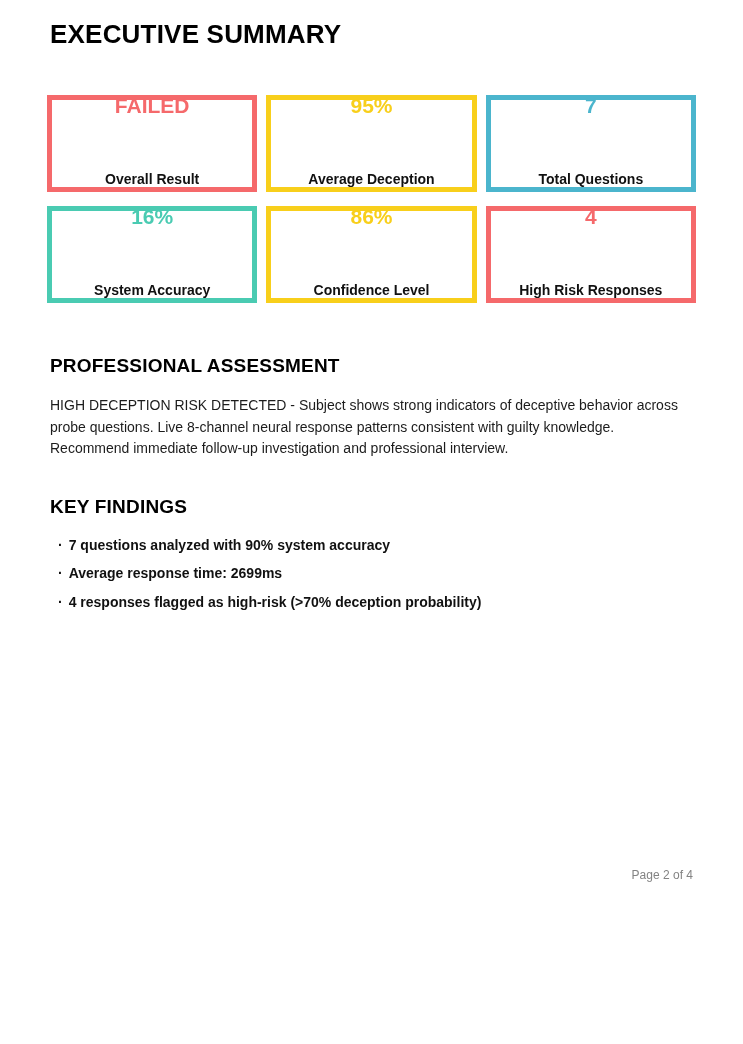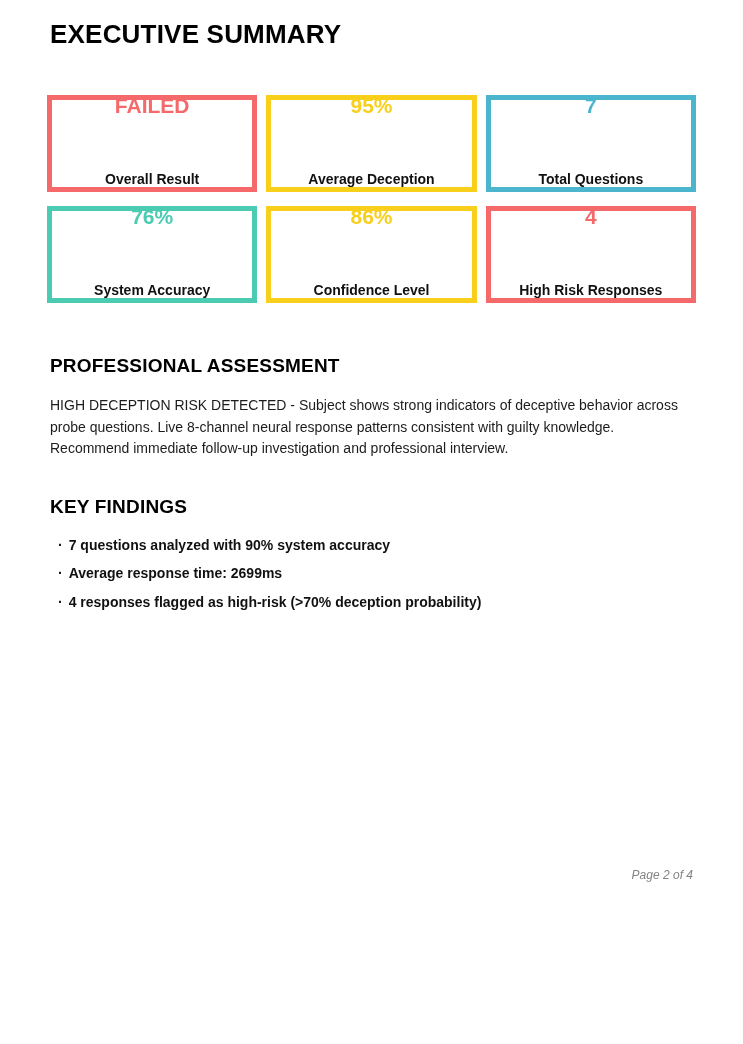--- a/index.html
+++ b/index.html
@@ -98,21 +98,20 @@
     font-weight: bold;
     margin-right: 6px;
   }
 
   .page-footer {
     position: absolute;
     right: 50px;
     bottom: 26px;
     font-size: 12px;
     color: #838383;
-    font-style: italic;
   }
 </style>
 </head>
 <body>
 
 <div class="page">
 
   <h1 class="page-title">EXECUTIVE SUMMARY</h1>
 
   <div class="stats-grid">
@@ -126,21 +125,21 @@
       <div class="stat-value" style="color: rgb(248, 207, 27);">95%</div>
       <div class="stat-label">Average Deception</div>
     </div>
 
     <div class="stat-box" style="border-color: rgb(75, 181, 205);">
       <div class="stat-value" style="color: rgb(75, 181, 205);">7</div>
       <div class="stat-label">Total Questions</div>
     </div>
 
     <div class="stat-box" style="border-color: rgb(74, 203, 178);">
-      <div class="stat-value" style="color: rgb(74, 203, 178);">76%</div>
+      <div class="stat-value" style="color: rgb(74, 203, 178);">16%</div>
       <div class="stat-label">System Accuracy</div>
     </div>
 
     <div class="stat-box" style="border-color: rgb(248, 207, 27);">
       <div class="stat-value" style="color: rgb(248, 207, 27);">86%</div>
       <div class="stat-label">Confidence Level</div>
     </div>
 
     <div class="stat-box" style="border-color: rgb(245, 105, 107);">
       <div class="stat-value" style="color: rgb(245, 105, 107);">4</div>

